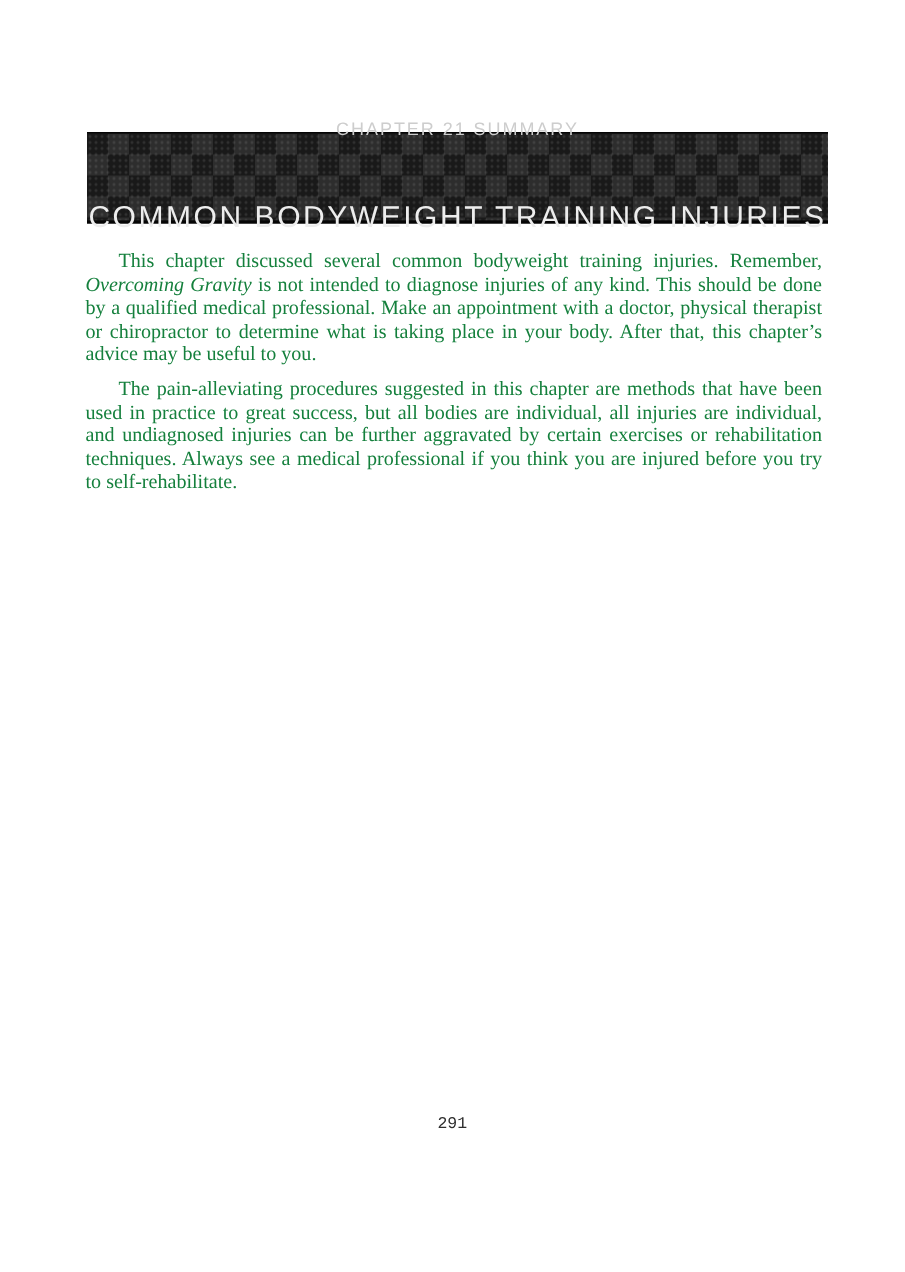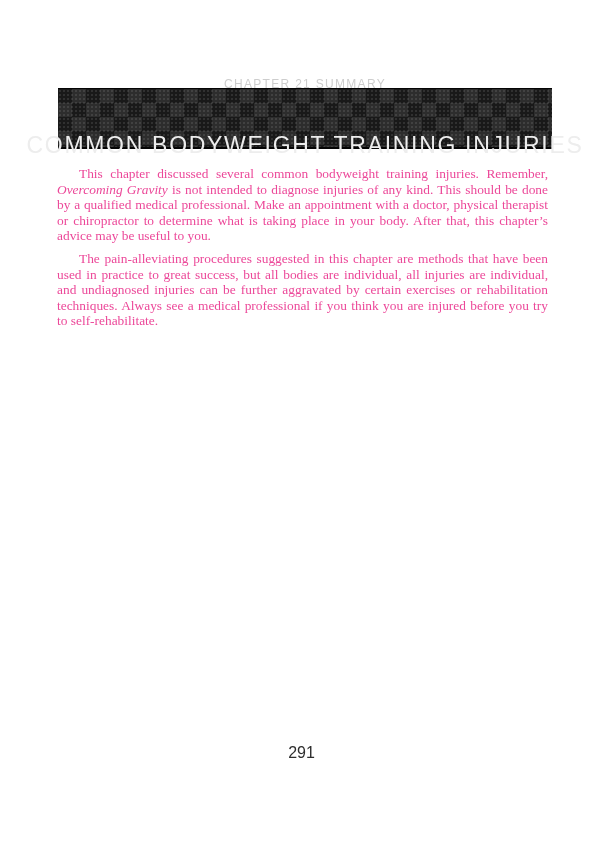--- a/index.html
+++ b/index.html
@@ -41,53 +41,53 @@
   .banner-kicker {
     font-family: "Liberation Sans", sans-serif;
     font-size: 12px;
     letter-spacing: 1.3px;
     font-weight: 400;
     color: #cdcdcd;
     white-space: nowrap;
   }
   .banner-title {
     font-family: "Liberation Sans", sans-serif;
-    font-size: 23px;
+    font-size: 20px;
     letter-spacing: 1.7px;
     font-weight: 400;
     color: #ededed;
     white-space: nowrap;
     margin-top: 38px;
   }
   
   .body-text {
     position: absolute;
     left: 57px;
     top: 166px;
     width: 491px;
     font-family: "Liberation Serif", serif;
     font-size: 13.4px;
     line-height: 15.6px;
-    color: #ec4899;
+    color: #15803d;
     text-align: justify;
   }
   .body-text p {
     margin: 0 0 7px 0;
     text-indent: 22px;
   }
   .body-text .em { font-style: italic; }
   
   .page-number {
     position: absolute;
     left: 0;
     top: 744px;
     width: 603px;
     text-align: center;
-    font-family: Liberation Sans, sans-serif;
-    font-size: 16px;
+    font-family: Liberation Mono, monospace;
+    font-size: 11px;
     color: #2e2e2e;
   }
 </style>
 </head>
 <body>
 
 <div class="sheet">
 
   <div class="banner">
     <div class="banner-kicker">CHAPTER 21 SUMMARY</div>

